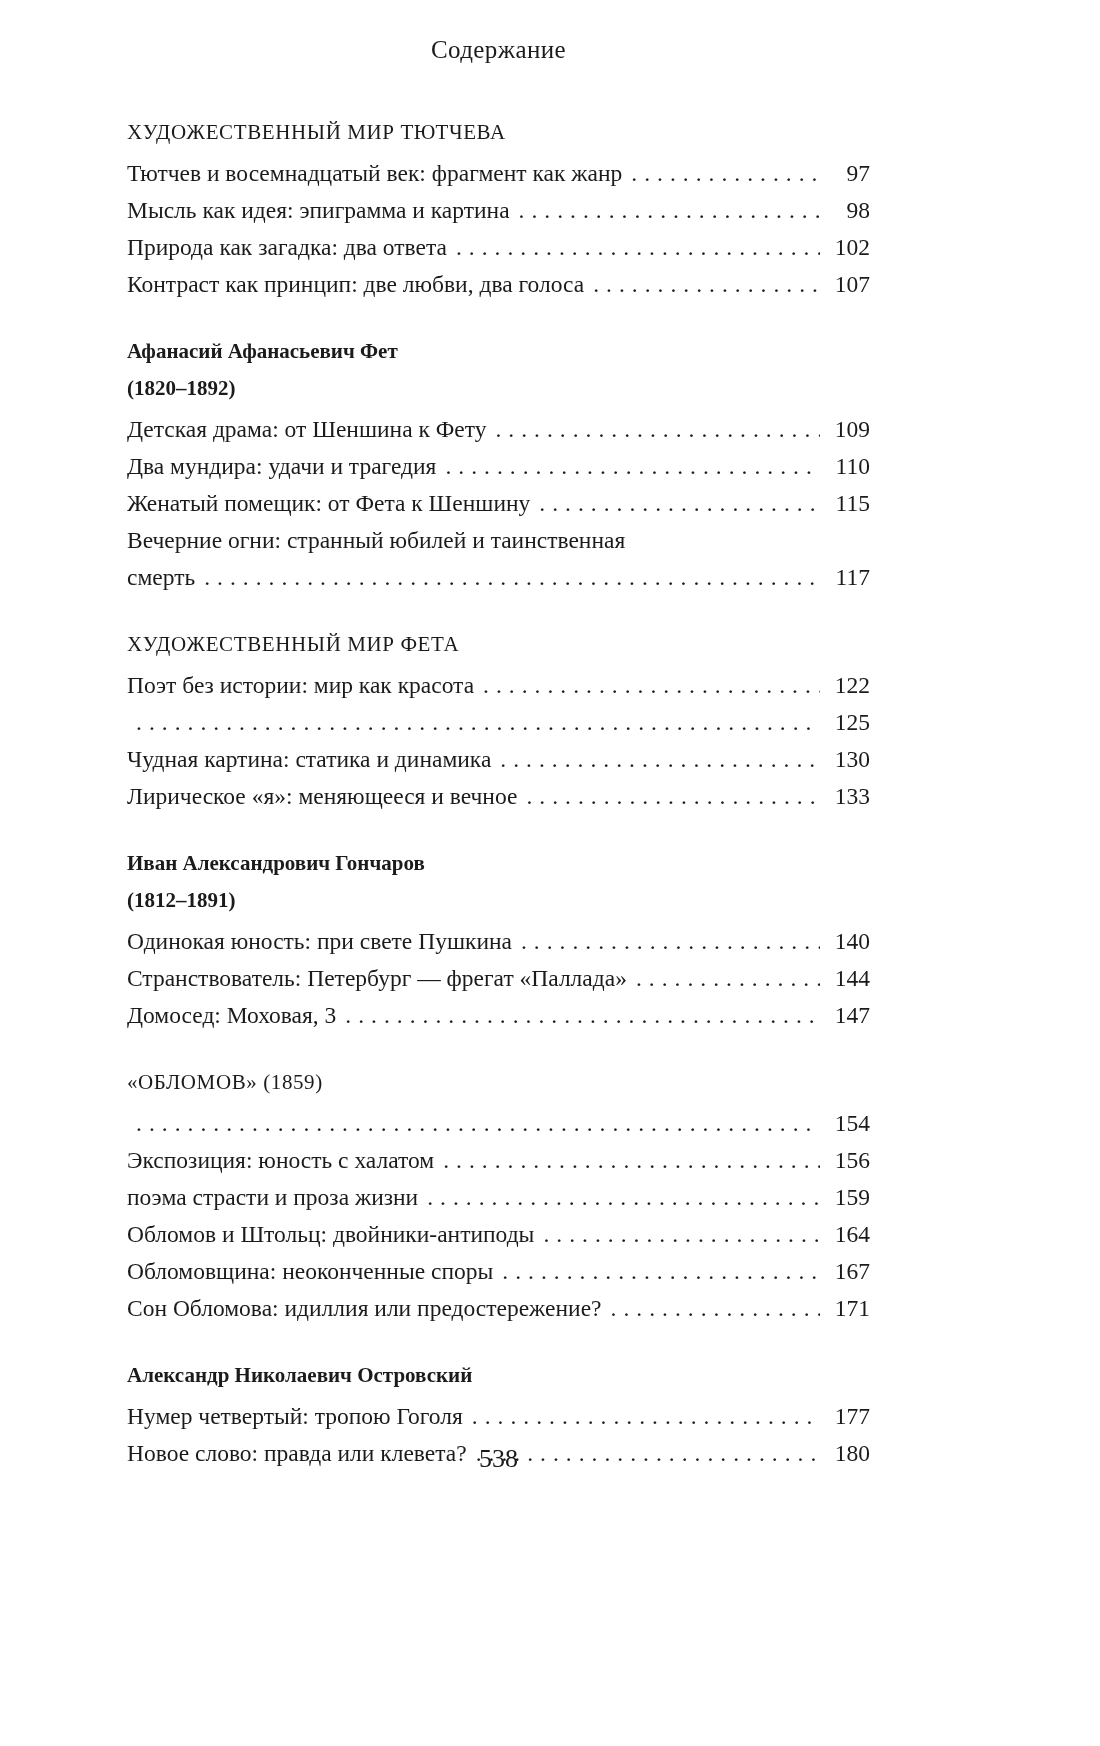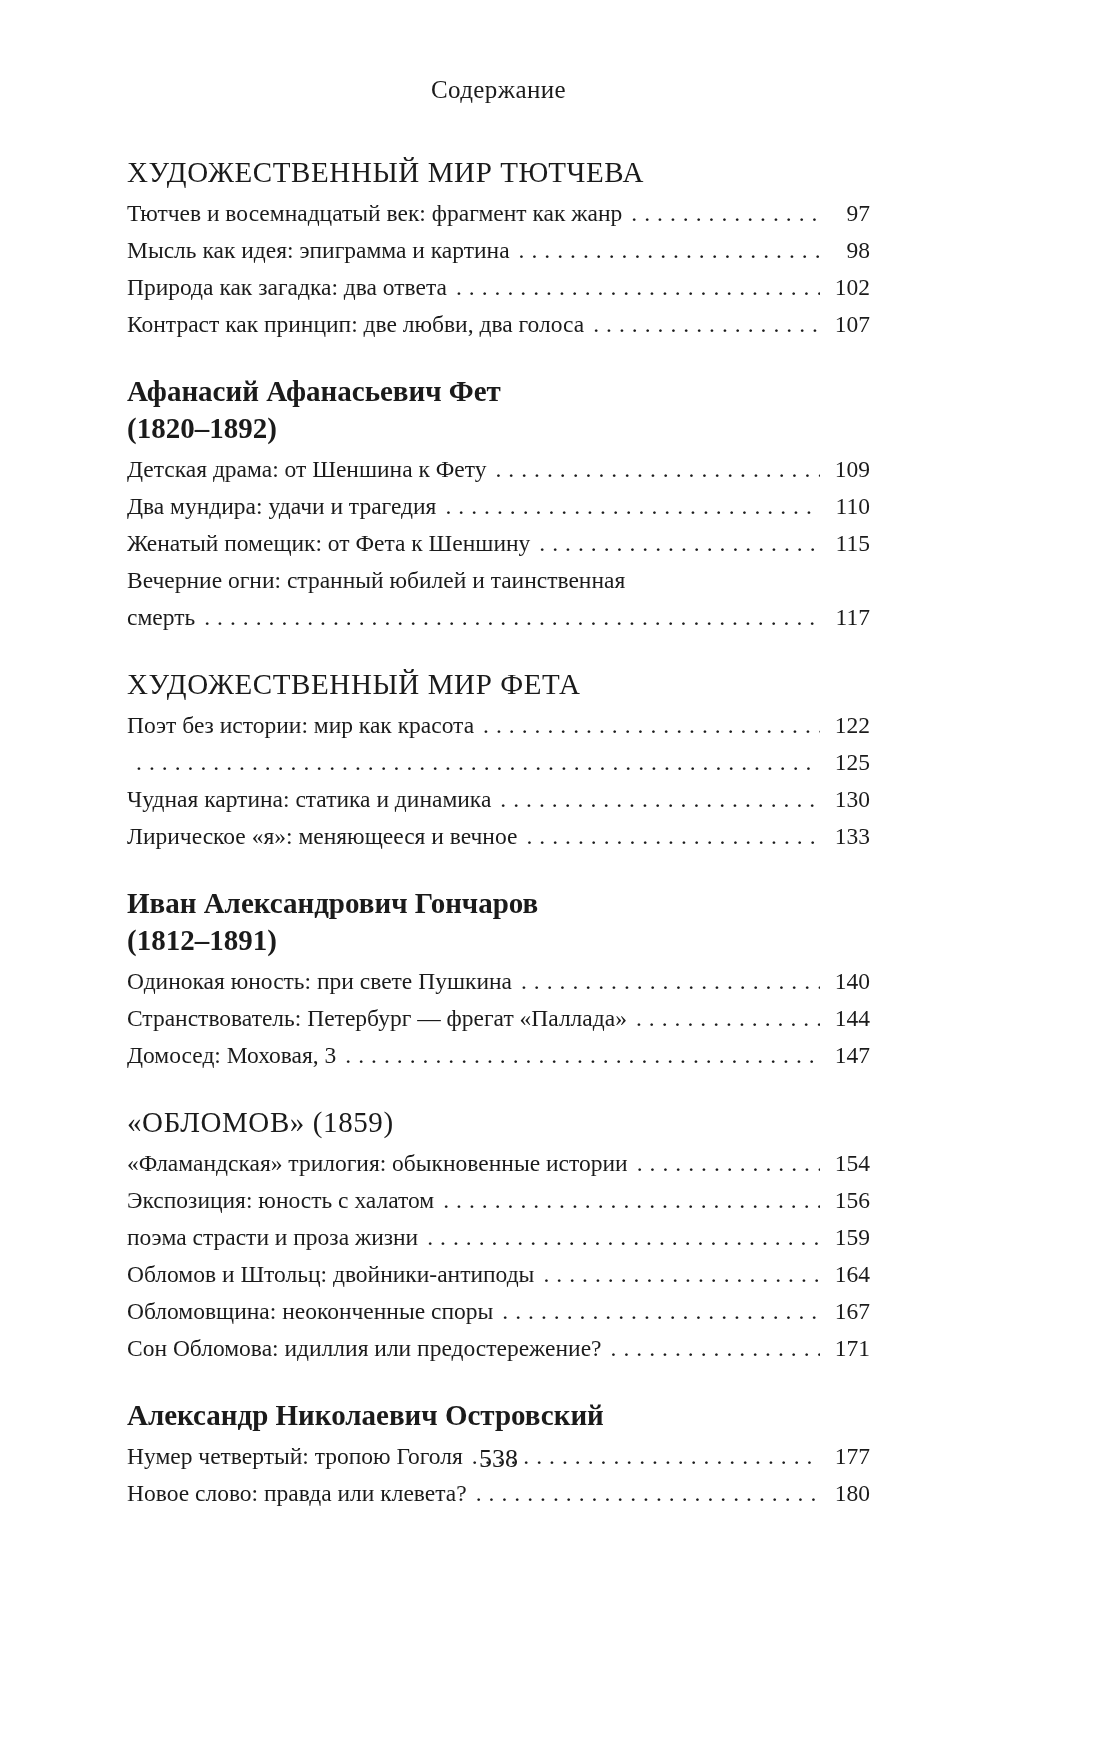--- a/index.html
+++ b/index.html
@@ -10,33 +10,33 @@
     position: relative;
     overflow: hidden;
     font-family: "Liberation Serif", "DejaVu Serif", serif;
     color: #1b1b1b;
   }
   .page {
     position: absolute;
     top: 0; left: 0;
     width: 1100px;
     height: 1746px;
-    padding: 74px 230px 0 127px; 
+    padding: 34px 230px 0 127px; 
   }
   .doc-title {
     text-align: center;
     font-size: 25px;
     line-height: 32px;
     margin-bottom: 48px;
     letter-spacing: 0.4px;
   }
   .toc-sections { }
   .toc-section + .toc-section { margin-top: 30px; }
   .section-heading {
-    font-size: 29px;
+    font-size: 21px;
     line-height: 37px;
     margin-bottom: 4px;
   }
   .section-heading.caps { letter-spacing: 0.6px; }
   .section-heading.bold { font-weight: bold; }
   .toc-entry { }
   .entry-line {
     display: flex;
     align-items: center;
     font-size: 23.5px;
@@ -203,21 +203,20 @@
             <span class="entry-page">147</span>
           </div>
         </div>
       </section>
       <section class="toc-section">
         <div class="section-heading caps">
           <div>«ОБЛОМОВ» (1859)</div>
         </div>
         <div class="toc-entry">
           <div class="entry-line">
-            <span class="entry-text">«Фламандская» трилогия: обыкновенные истории</span>
             <span class="entry-dots">........................................................................................................................</span>
             <span class="entry-page">154</span>
           </div>
         </div>
         <div class="toc-entry">
           <div class="entry-line">
             <span class="entry-text">Экспозиция: юность с халатом</span>
             <span class="entry-dots">........................................................................................................................</span>
             <span class="entry-page">156</span>
           </div>

